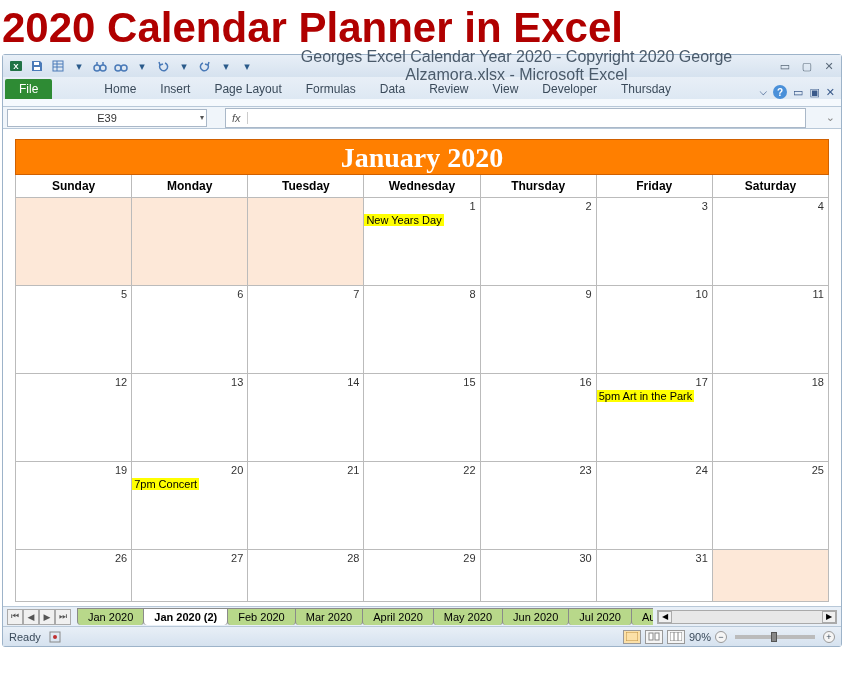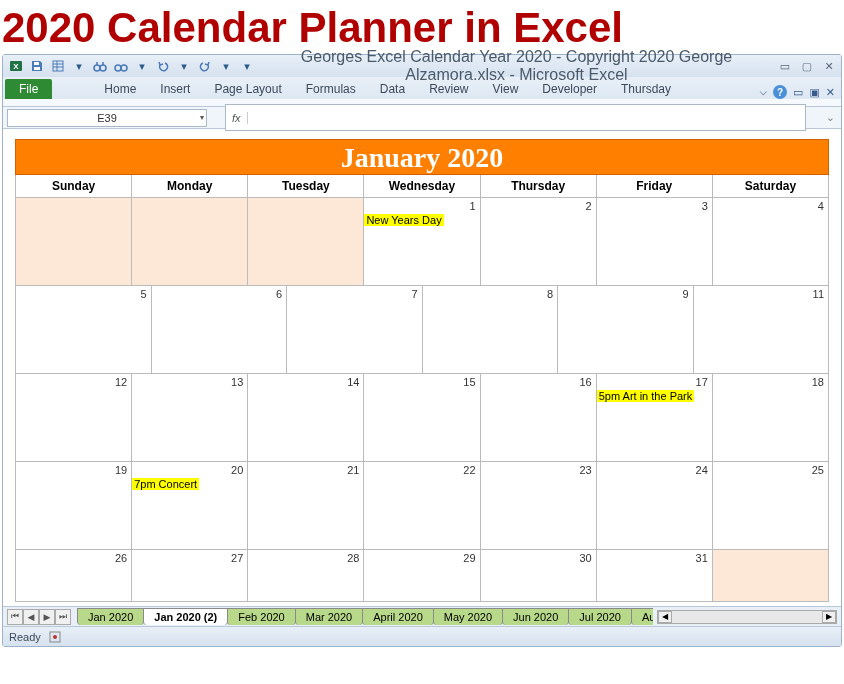--- a/index.html
+++ b/index.html
@@ -15,21 +15,21 @@
 .ribbon-tabs { display:flex; align-items:flex-end; height:22px; background:linear-gradient(#e8eff7,#dde8f3); padding-left:2px;gap:36px; }
 .file-tab { background:#2e8b34; color:#fff; padding:3px 14px; font-size:12px; border-radius:2px 2px 0 0; margin-right:4px; }
 .rtab { padding:3px 12px; color:#3a4a5a; font-size:12px; cursor:default; }
 .ribbon-right { margin-left:auto; display:flex; gap:6px; align-items:center; padding-right:6px; color:#3a5a8a; }
 .help-circle { width:14px; height:14px; border-radius:50%; background:#4a90d9; color:#fff; display:flex; align-items:center; justify-content:center; font-size:10px; font-weight:bold; }
 .ribbon-body { height:8px; background:#f5f9fd; border-bottom:1px solid #b8c8d8; }
 .formula-bar { display:flex; align-items:center; height:22px; background:#f0f5fa; border-bottom:1px solid #b8c8d8; padding:0 4px; gap:18px; }
 .name-box { width:200px; height:18px; background:#fff; border:1px solid #aab8c8; display:flex; align-items:center; justify-content:center; position:relative; }
 .name-box-text { font-size:11px; color:#333; }
 .name-box-arrow { position:absolute; right:2px; font-size:8px; color:#555; }
-.fx-box { flex:1; height:27px; background:#fff; border:1px solid #aab8c8; display:flex; align-items:center; }
+.fx-box { flex:1; height:20px; background:#fff; border:1px solid #aab8c8; display:flex; align-items:center; }
 .fx-label { padding:0 6px; font-style:italic; color:#555; border-right:1px solid #ccc; }
 .sheet-area { background:#fff; padding:10px 12px 4px 12px; }
 .cal-title { background:#ff7f00; color:#fff; text-align:center; font-size:28px; font-weight:bold; font-family:Georgia, "Times New Roman", serif; height:36px; line-height:36px; border:1px solid #d06000; }
 .cal-header { display:flex; }
 .cal-header > div { flex:1; text-align:center; font-weight:bold; font-size:12px; padding:4px 0; border:1px solid #bbb; border-top:none; background:#fff; }
 .cal-header > div + div { border-left:none; }
 .cal-body { }
 .cal-row { display:flex; height:88px; }
 .cal-cell { flex:1; border:1px solid #bbb; border-top:none; position:relative; background:#fff; overflow:hidden; }
 .cal-cell + .cal-cell { border-left:none; }
@@ -195,20 +195,23 @@
           <div class="cal-cell">
             <div class="cell-date">7</div>
           </div>
           <div class="cal-cell">
             <div class="cell-date">8</div>
           </div>
           <div class="cal-cell">
             <div class="cell-date">9</div>
           </div>
           <div class="cal-cell">
+            <div class="cell-date">10</div>
+          </div>
+          <div class="cal-cell">
             <div class="cell-date">11</div>
           </div>
         </div>
         <div class="cal-row">
           <div class="cal-cell">
             <div class="cell-date">12</div>
           </div>
           <div class="cal-cell">
             <div class="cell-date">13</div>
           </div>
@@ -299,15 +302,41 @@
   <div class="status-bar">
     <div class="status-left">
       <span>Ready</span>
       <span>
           <svg width="12" height="12">
             <rect x="1" y="1" width="10" height="10" fill="none" stroke="#888"></rect>
             <circle cx="6" cy="6" r="2" fill="#c03030"></circle>
           </svg>
         </span>
     </div>
+    <div class="status-right">
+      <div class="view-btn active">
+          <svg width="12" height="9">
+            <rect x="0" y="0" width="12" height="9" fill="#fbe0a8" stroke="#c09040"></rect>
+          </svg>
+        </div>
+      <div class="view-btn">
+          <svg width="12" height="9">
+            <rect x="1" y="1" width="4" height="7" fill="#fff" stroke="#888"></rect>
+            <rect x="7" y="1" width="4" height="7" fill="#fff" stroke="#888"></rect>
+          </svg>
+        </div>
+      <div class="view-btn">
+          <svg width="12" height="9">
+            <rect x="0" y="0" width="12" height="9" fill="#fff" stroke="#888"></rect>
+            <line x1="4" y1="0" x2="4" y2="9" stroke="#888"></line>
+            <line x1="8" y1="0" x2="8" y2="9" stroke="#888"></line>
+          </svg>
+        </div>
+      <span>90%</span>
+      <div class="zoom-btn">−</div>
+      <div class="zoom-slider">
+          <div class="zoom-thumb"></div>
+        </div>
+      <div class="zoom-btn">+</div>
+    </div>
   </div>
 
 </div>
 
 </body></html>

